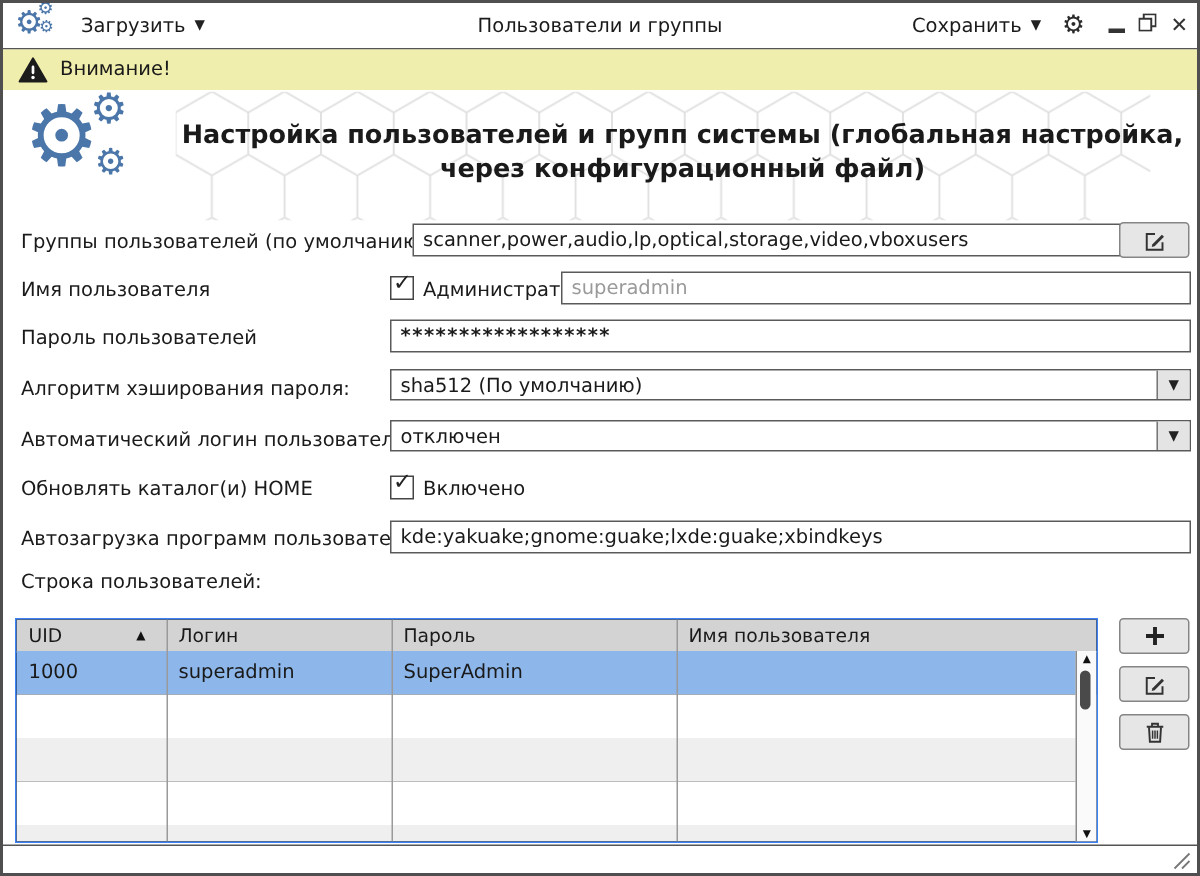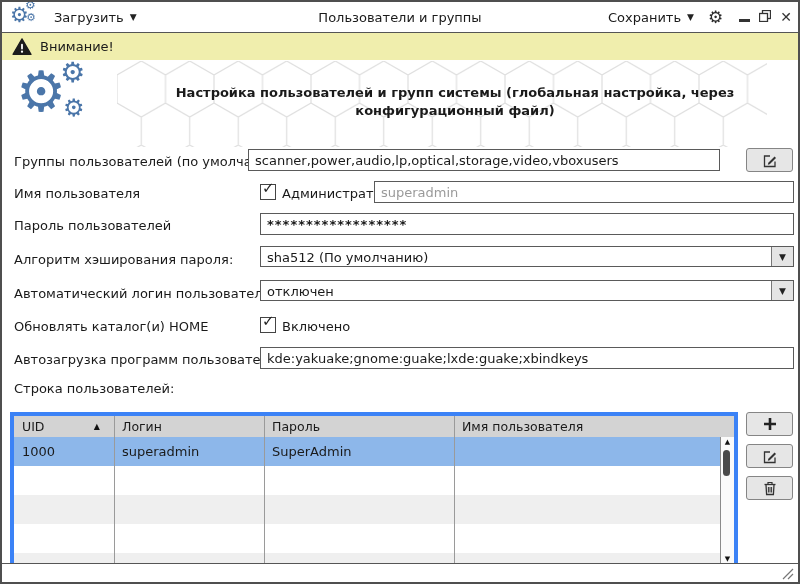--- a/index.html
+++ b/index.html
@@ -31,37 +31,37 @@
   .warnbar span{font-size:13px;}
   
   .header{position:absolute; top:58px; left:0; right:0; height:88px; background:#fff;}
   .hexwrap{position:absolute; left:115px; top:1px; width:650px; height:86px; opacity:.6;}
   .logo{position:absolute; left:14px; top:8px; width:90px; height:70px; color:#4b76a9;}
   .logo .g1{position:absolute; left:0; top:-6px; font-size:56px; line-height:60px;}
   .logo .g2{position:absolute; left:44px; top:-12px; font-size:28px;}
   .logo .g3{position:absolute; left:47px; top:26px; font-size:24px;}
   .header-title{position:absolute; left:118px; right:8px; top:0; bottom:4px;
     display:flex; align-items:center; justify-content:center; text-align:center;
-    font-weight:bold; font-size:13px; line-height:1.35;}
+    font-weight:bold; font-size:17px; line-height:1.35;}
   
   .flabel{position:absolute; left:12px; white-space:nowrap;}
   .tinput{position:absolute; height:20px; border:1px solid #5a5a5a; background:#fff;
     font-family:"DejaVu Sans",sans-serif; font-size:13px; color:#1a1a1a; padding:0 6px; box-sizing:content-box;}
   .tinput::placeholder{color:#9a9a9a;}
   .selectbox{position:absolute; height:21px; border:1px solid #5a5a5a; background:#fff;
     line-height:22px; padding-left:6px; box-sizing:border-box;}
   .selectbox .arrowbtn{position:absolute; right:0; top:0; bottom:0; width:21px; background:#e4e4e4;
     border-left:1px solid #777; display:flex; align-items:center; justify-content:center;}
   .selectbox .arrowbtn span{font-size:9px; color:#222;}
   .checkbox{position:absolute; width:14px; height:14px; border:1.5px solid #444; background:#fff; }
   .checkbox .mark{position:absolute; left:1px; top:-6px; font-size:15px; font-weight:bold; color:#222;}
   .iconbtn{position:absolute; left:744px; width:45px; height:22px; background:#e6e6e6;
     border:1px solid #858585; border-radius:3px; display:flex; align-items:center; justify-content:center;}
   
-  .table{position:absolute; left:8px; top:410px; width:720px; height:148px; border:4px solid #3b82f6; background:#000000; overflow:hidden;}
+  .table{position:absolute; left:8px; top:410px; width:720px; height:148px; border:1px solid #3b82f6; background:#000000; overflow:hidden;}
   .thead{position:absolute; left:0; right:0; top:0; height:21px; background:#d3d3d3; border-bottom:1px solid #8a8a8a; display:flex;}
   .th{font-size:12.5px; line-height:21px; padding-left:8px; box-sizing:border-box; position:relative;}
   .sortarrow{position:absolute; right:14px; top:0; font-size:8px; line-height:21px; color:#111;}
   .trow{position:absolute; left:0; right:0; height:29px; display:flex;}
   .td{font-size:13px; line-height:29px; padding-left:8px; box-sizing:border-box; overflow:hidden; white-space:nowrap;}
   .c0{width:100px;} .c1{width:150px;} .c2{width:190px;} .c3{flex:1;}
   .gridline{position:absolute; top:0; bottom:0; width:1px; background:#9a9a9a;}
   .vscroll{position:absolute; right:0; top:21px; bottom:0; width:13px; background:#fafafa; border-left:1px solid #8a8a8a;}
   .vscroll .up{position:absolute; top:1px; left:0; right:0; text-align:center; font-size:7px; color:#111;}
   .vscroll .down{position:absolute; bottom:1px; left:0; right:0; text-align:center; font-size:7px; color:#111;}
@@ -127,21 +127,21 @@
     </svg>
     <div class="logo">
       <span class="g1">⚙</span>
       <span class="g2">⚙</span>
       <span class="g3">⚙</span>
     </div>
     <div class="header-title">Настройка пользователей и групп системы (глобальная настройка, через конфигурационный файл)</div>
   </div>
 
   <div class="flabel" style="top:152px">Группы пользователей (по умолчанию)</div>
-  <input class="tinput" style="left: 246px; top: 147px; width: 458px;" value="scanner,power,audio,lp,optical,storage,video,vboxusers">
+  <input class="tinput" style="left: 273px; top: 147px; width: 458px;" value="scanner,power,audio,lp,optical,storage,video,vboxusers">
   <div class="iconbtn" style="top:146px">
     <svg width="16" height="15" viewBox="0 0 16 15">
       <path d="M13 8.5 V13.5 H2.5 V3 H8" fill="none" stroke="#333" stroke-width="1.3"></path>
       <path d="M6.3 9.8 L12.6 3.5 L14 4.9 L7.7 11.2 L5.8 11.7 Z" fill="#333"></path>
     </svg>
   </div>
 
   <div class="flabel" style="top:184px">Имя пользователя</div>
   <span class="checkbox" style="left:258px; top:182px">
     <span class="mark">✓</span>

